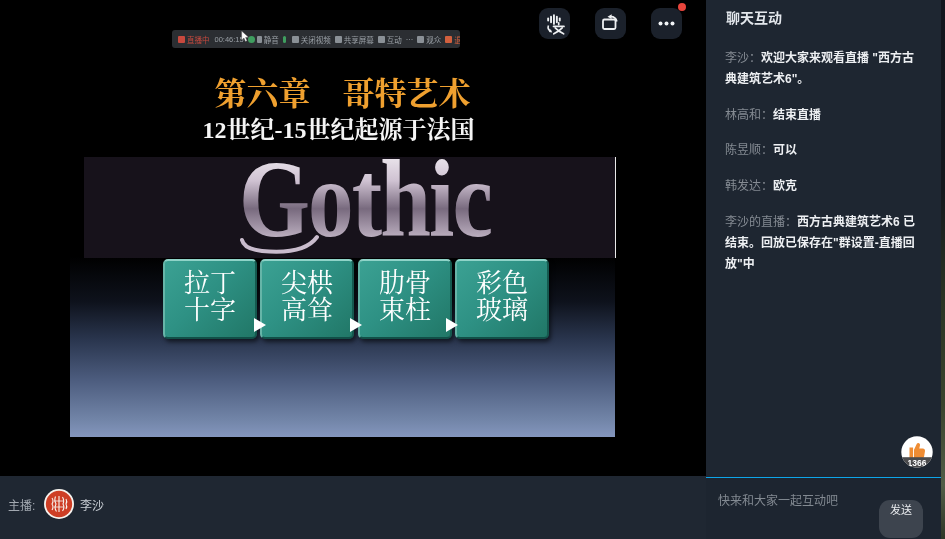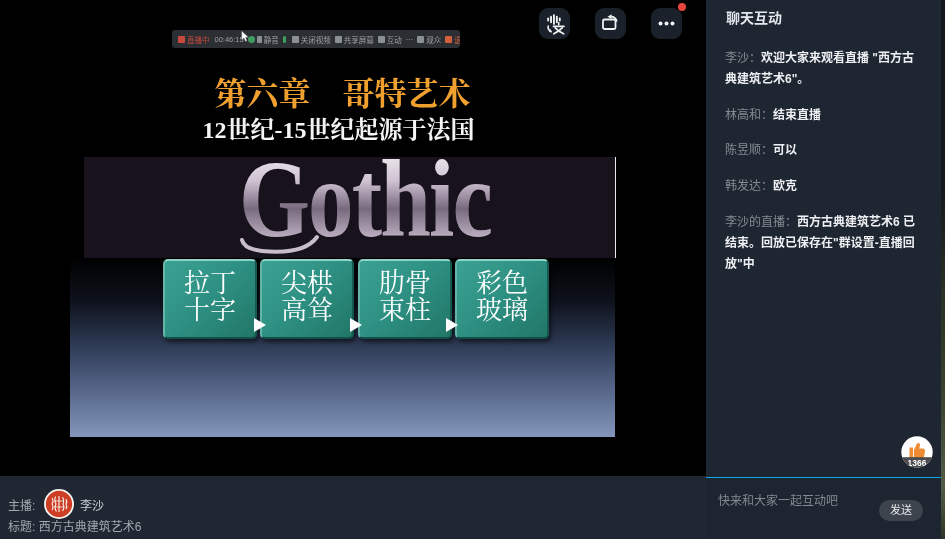--- a/index.html
+++ b/index.html
@@ -56,21 +56,21 @@
     font-weight:bold; }
   .msg { position:absolute; left:19px; width:200px; font-size:12px; line-height:21px; }
   .msg .nm { color:#858b93; font-weight:normal; }
   .msg .tx { color:#edeff2; font-weight:bold; }
 
   #thumb { position:absolute; left:195px; top:436px; width:32px; height:32px; }
 
   #inputbar { position:absolute; left:0px; top:477px; width:235px; height:62px;
     background:#1d2530; border-top:1px solid #0ea5e9; }
   #inputbar .ph { position:absolute; left:12px; top:13px; color:#838a92; font-size:12px; }
-  #send { position:absolute; left:173px; top:22px; width:44px; height:21px;
+  #send { position:absolute; left:173px; top:22px; width:44px; height:38px;
     background:#3d444e; border-radius:11px; color:#e9ebee; font-size:11px;
     text-align:center; line-height:21px; }
 
   #sliver { position:absolute; left:941px; top:0; width:4px; height:539px; background:linear-gradient(#12161e 0%, #14181d 35%, #2a3324 55%, #3a442e 75%, #525d47 90%, #2e3627 100%); }
 </style>
 </head>
 <body>
 <div id="stage">
   <div id="main">
     <div id="title" class="slidefont">第六章　哥特艺术</div>
@@ -168,21 +168,20 @@
         <g stroke="#f7f4ef" fill="none" stroke-width="1.1">
           <path d="M8 9 q2 3 0 6 q2 3 0 6"></path>
           <path d="M11.5 7.5 q-1.5 4 .5 7.5 q-2 4 .5 7.5"></path>
           <path d="M15 7 v16"></path>
           <path d="M18.5 8 q2 3.5 .5 7 q2 3.5 -.5 7"></path>
           <path d="M22 10 q1.5 2.5 0 5 q1.5 2.5 0 5"></path>
           <path d="M10 12 h10 M10 18 h10" stroke-width="0.8"></path>
         </g>
       </svg>
       <span class="lbl abs" style="left:80px; top:20px; color:#c9ced4;">李沙</span>
-      <span class="lbl abs" style="left:8px; top:41px;">标题: 西方古典建筑艺术6</span>
     </div>
   </div>
 
   <div id="side">
     <h3>聊天互动</h3>
     <div class="msg" style="top:48px;"><span class="nm">李沙：</span><span class="tx">欢迎大家来观看直播 "西方古典建筑艺术6"。</span></div>
     <div class="msg" style="top:105px;"><span class="nm">林高和：</span><span class="tx">结束直播</span></div>
     <div class="msg" style="top:140px;"><span class="nm">陈昱顺：</span><span class="tx">可以</span></div>
     <div class="msg" style="top:176px;"><span class="nm">韩发达：</span><span class="tx">欧克</span></div>
     <div class="msg" style="top:212px;"><span class="nm">李沙的直播：</span><span class="tx">西方古典建筑艺术6 已结束。回放已保存在"群设置-直播回放"中</span></div>

